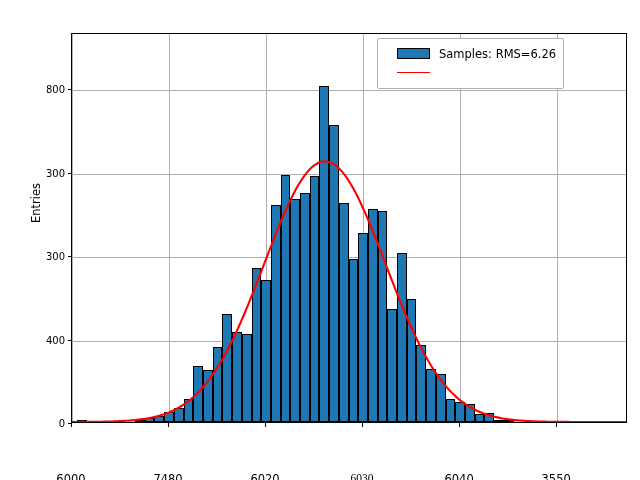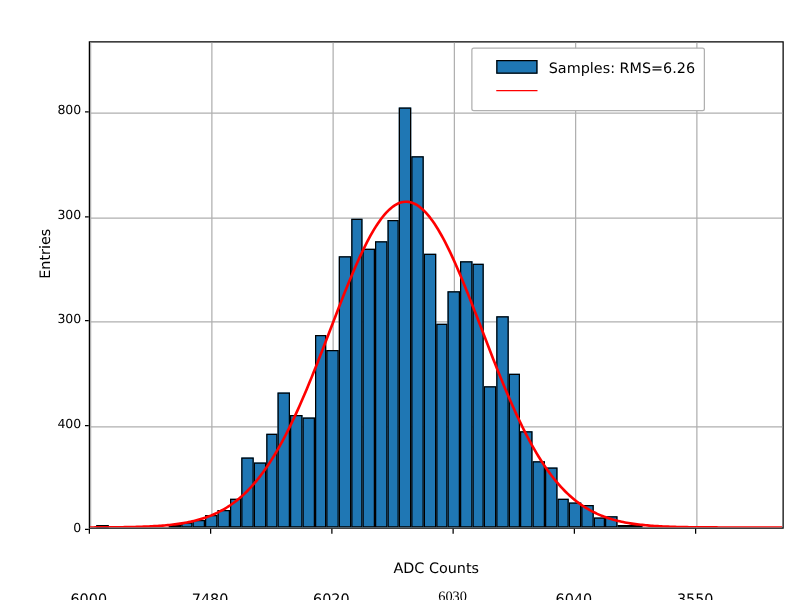--- a/index.html
+++ b/index.html
@@ -259,21 +259,20 @@
     </div>
   <div id="xtick-marks">
       <div class="xtick-mark" style="left: 71px;"></div>
       <div class="xtick-mark" style="left: 168.033px;"></div>
       <div class="xtick-mark" style="left: 265.066px;"></div>
       <div class="xtick-mark" style="left: 362.099px;"></div>
       <div class="xtick-mark" style="left: 459.133px;"></div>
       <div class="xtick-mark" style="left: 556.166px;"></div>
     </div>
 
-  <div id="xlabel">ADC Counts</div>
   <div id="ylabel">Entries</div>
 
   <div id="legend">
     <div class="legend-row">
       <span class="legend-swatch-patch"></span>
       <span class="legend-text">Samples: RMS=6.26</span>
     </div>
     <div class="legend-row">
       <span class="legend-swatch-line"></span>
     </div>

